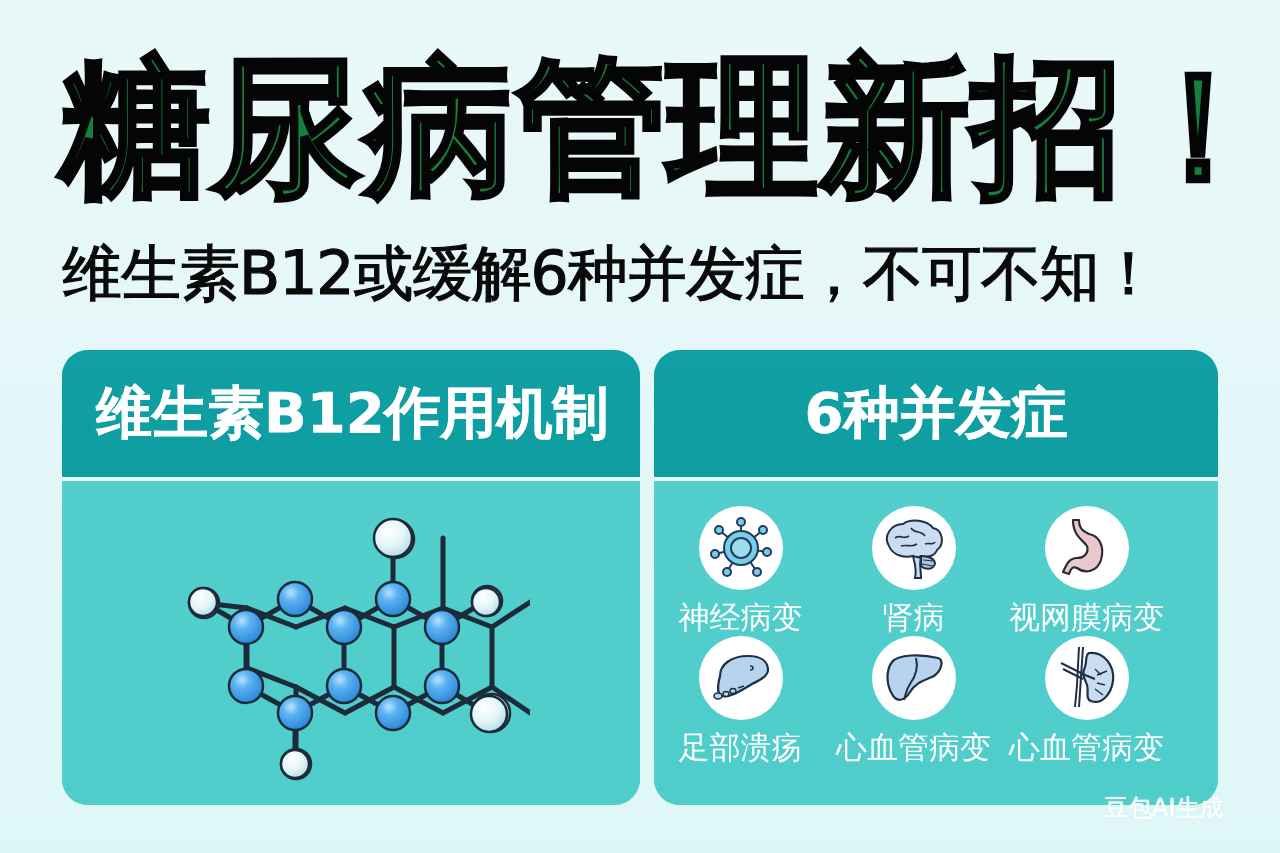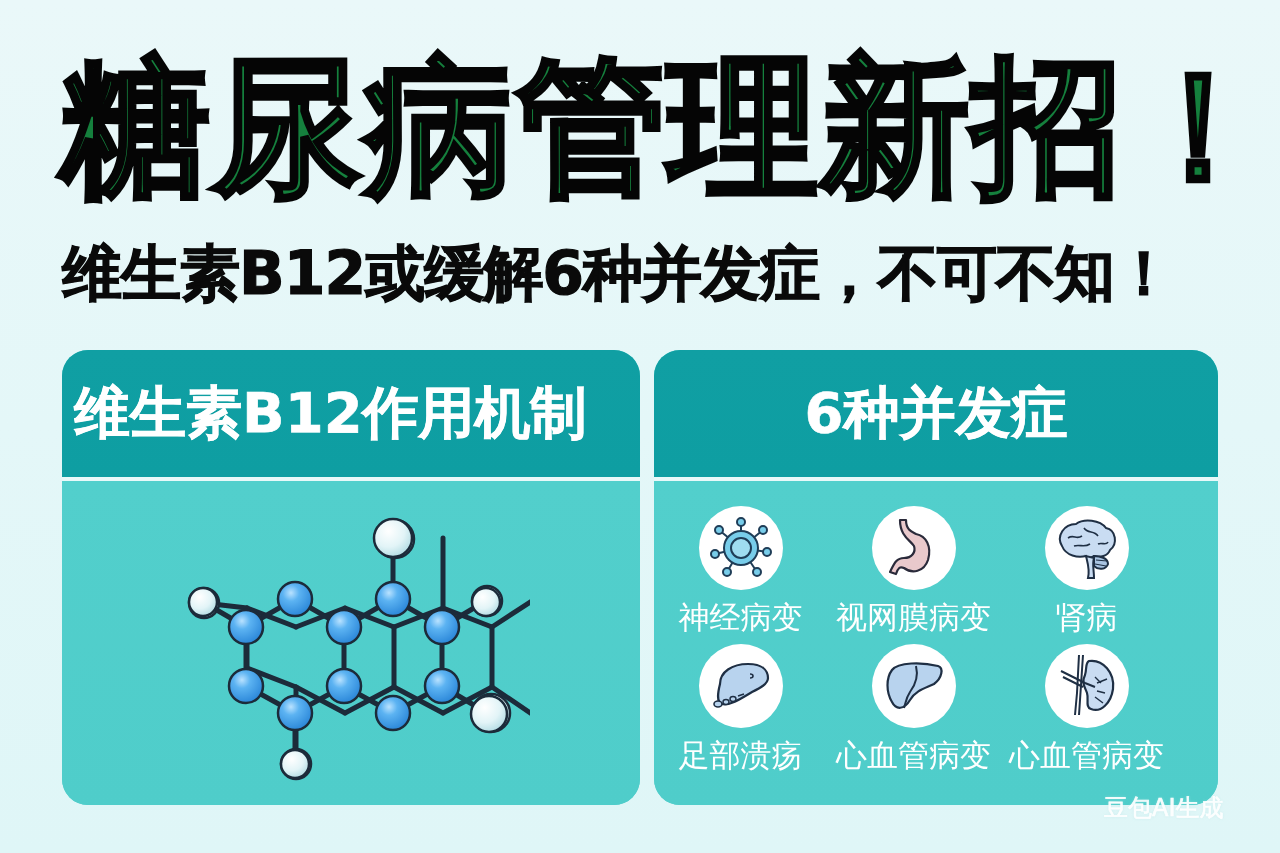--- a/index.html
+++ b/index.html
@@ -25,21 +25,21 @@
       color: #15803d;
       letter-spacing: 2px;
       white-space: nowrap;
       -webkit-text-stroke: 4px #050505;
     }
     .subtitle {
       position: absolute;
       left: 62px;
       top: 235px;
       font-size: 60px;
-      font-weight: 700;
+      font-weight: 400;
       line-height: 76px;
       color: #0a0a0a;
       white-space: nowrap;
       letter-spacing: -1px;
       -webkit-text-stroke: 1.2px #0a0a0a;
     }
     .panel {
       position: absolute;
       top: 350px;
       height: 455px;
@@ -53,21 +53,21 @@
       height: 127px;
       background: linear-gradient(180deg, #109fa3 0%, #0e9ea2 100%);
       display: flex;
       align-items: center;
       color: #ffffff;
       font-size: 56px;
       font-weight: 700;
       white-space: nowrap;
       -webkit-text-stroke: 0.6px #ffffff;
     }
-    .panel.left .panel-header { padding-left: 12px; }
+    .panel.left .panel-header { padding-left: 34px; }
     .panel.right .panel-header { justify-content: center; }
     .panel-sep {
       height: 4px;
       background: #e8f9f9;
     }
     .panel-body {
       position: relative;
       height: 324px;
       background: linear-gradient(180deg, #52cfcc 0%, #4fcdca 100%);
     }
@@ -76,21 +76,21 @@
       left: 108px;
       top: 0;
     }
     .grid {
       position: absolute;
       left: 0;
       top: 25px;
       width: 519px;
       display: grid;
       grid-template-columns: repeat(3, 1fr);
-      row-gap: 8px;
+      row-gap: 0;
     }
     .comp {
       display: flex;
       flex-direction: column;
       align-items: center;
     }
     .comp-icon {
       width: 84px;
       height: 84px;
       border-radius: 50%;
@@ -263,38 +263,38 @@
               <circle cx="32" cy="32" r="17"></circle>
               <circle cx="32" cy="32" r="10" fill="#9fdcf0"></circle>
             </g>
           </svg>
         </div>
         <div class="comp-label">神经病变</div>
       </div>
 
       <div class="comp">
         <div class="comp-icon">
-          <svg width="64" height="64" viewBox="0 0 64 64">
-            <path d="M24 4 C24 14 30 16 34 18 C44 20 50 30 46 44 C42 56 30 58 22 52 C18 50 16 52 14 58 L8 56 C12 48 14 42 22 42 C30 42 34 36 32 30 C28 24 18 20 18 4 Z" fill="#e9c9cc" stroke="#2a2a3a" stroke-width="2.2" stroke-linejoin="round"></path>
-          </svg>
-        </div>
-        <div class="comp-label">视网膜病变</div>
-      </div>
-
-      <div class="comp">
-        <div class="comp-icon">
           <svg width="66" height="64" viewBox="0 0 66 64">
             <path d="M8 30 C2 20 10 8 22 8 C30 2 46 4 52 12 C62 14 64 28 56 34 C54 40 46 42 40 40 C36 42 34 44 32 40 C24 42 12 40 8 30 Z" fill="#c9dcf2" stroke="#1f2f44" stroke-width="2"></path>
             <path d="M14 22 C20 18 22 24 28 20 M30 12 C34 18 40 14 44 20 M20 30 C26 28 30 32 36 28 M44 28 C48 26 52 30 54 26" fill="none" stroke="#1f2f44" stroke-width="1.6"></path>
             <path d="M32 40 C34 48 36 54 34 62 L40 62 C40 54 38 48 40 42 Z" fill="#c9dcf2" stroke="#1f2f44" stroke-width="2"></path>
             <path d="M40 40 C46 40 54 42 54 48 C52 54 44 54 40 50 Z" fill="#a9c4e2" stroke="#1f2f44" stroke-width="2"></path>
             <path d="M42 44 L53 45 M41 48 L52 50" stroke="#1f2f44" stroke-width="1.2"></path>
           </svg>
         </div>
         <div class="comp-label">肾病</div>
+      </div>
+
+      <div class="comp">
+        <div class="comp-icon">
+          <svg width="64" height="64" viewBox="0 0 64 64">
+            <path d="M24 4 C24 14 30 16 34 18 C44 20 50 30 46 44 C42 56 30 58 22 52 C18 50 16 52 14 58 L8 56 C12 48 14 42 22 42 C30 42 34 36 32 30 C28 24 18 20 18 4 Z" fill="#e9c9cc" stroke="#2a2a3a" stroke-width="2.2" stroke-linejoin="round"></path>
+          </svg>
+        </div>
+        <div class="comp-label">视网膜病变</div>
       </div>
 
       <div class="comp">
         <div class="comp-icon">
           <svg width="66" height="64" viewBox="0 0 66 64">
             <path d="M12 30 C12 18 24 10 40 10 C54 10 60 16 60 24 C60 30 52 34 44 38 C34 44 22 52 14 50 C8 48 10 38 12 30 Z" fill="#b8d3ee" stroke="#1f2f44" stroke-width="2.2"></path>
             <path d="M42 20 C46 20 46 24 42 24" fill="none" stroke="#1f2f44" stroke-width="1.6"></path>
             <ellipse cx="10" cy="50" rx="4" ry="3" fill="#b8d3ee" stroke="#1f2f44" stroke-width="1.6"></ellipse>
             <ellipse cx="18" cy="48" rx="3" ry="2.5" fill="#b8d3ee" stroke="#1f2f44" stroke-width="1.4"></ellipse>
             <ellipse cx="25" cy="45" rx="3" ry="2.5" fill="#b8d3ee" stroke="#1f2f44" stroke-width="1.4"></ellipse>

